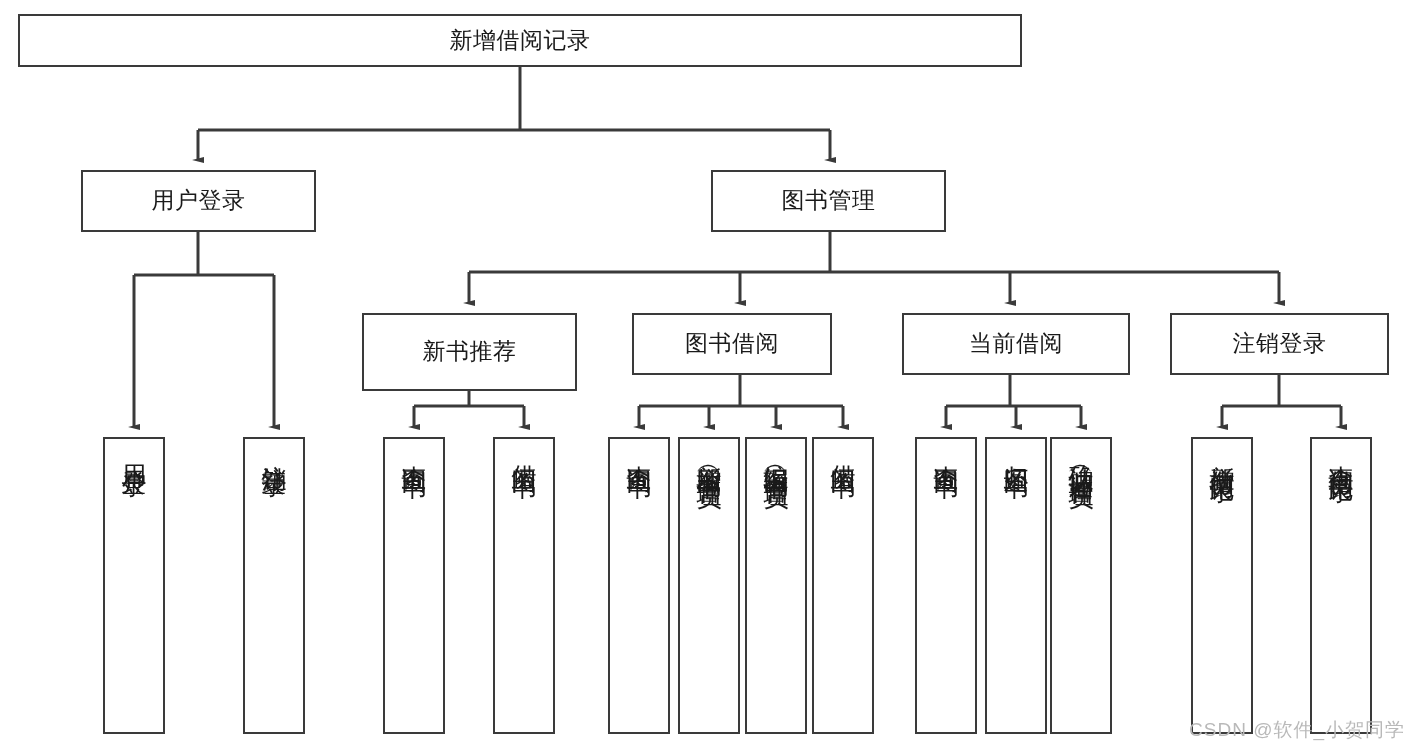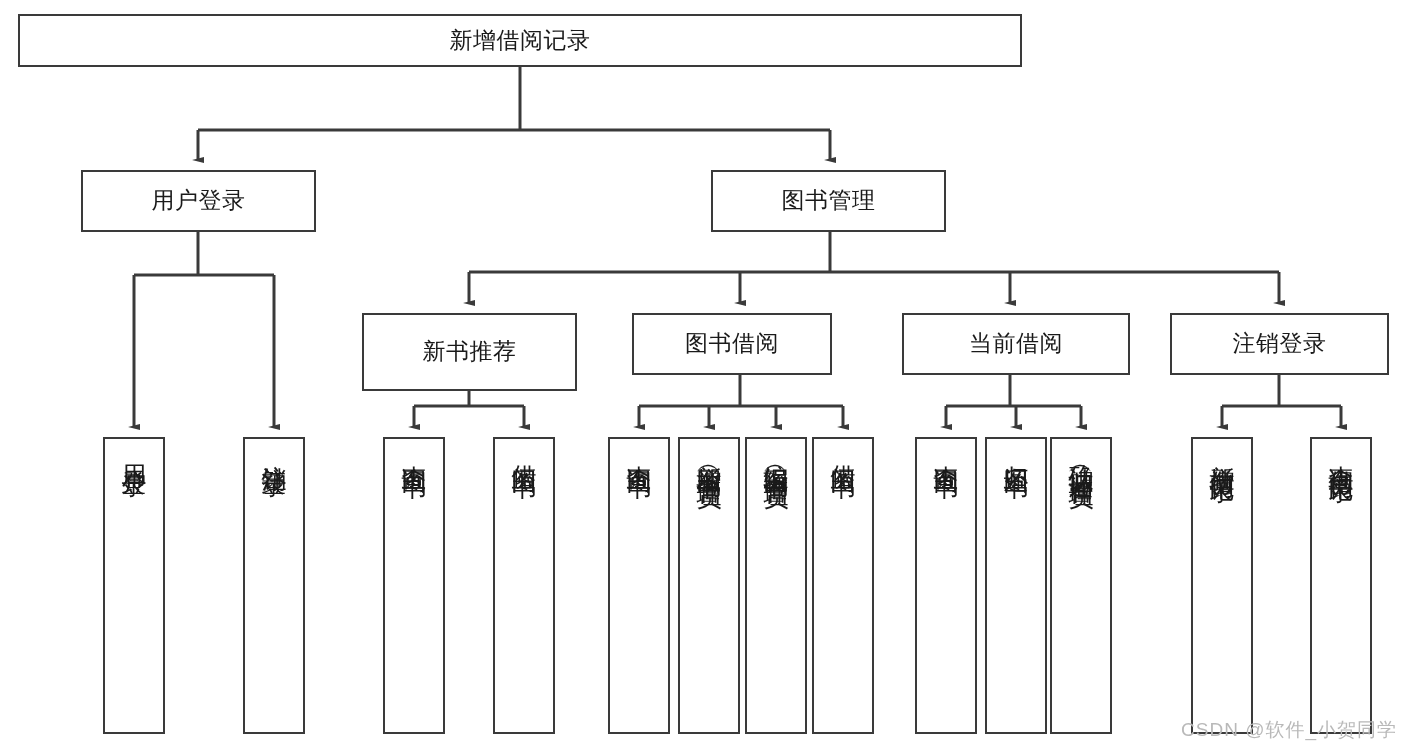--- a/index.html
+++ b/index.html
@@ -42,21 +42,21 @@
     writing-mode:vertical-rl;
     text-orientation:upright;
     font-size:25px;
     line-height:1.0;
     letter-spacing:3px;
     white-space:nowrap;
   }
 
   .watermark{
     position:absolute;
-    right:8px;
+    right:0;
     bottom:4px;
     font-size:19px;
     color:#b9b9b9;
     letter-spacing:1px;
     white-space:nowrap;
     font-family:"Liberation Sans","DejaVu Sans",sans-serif;
   }
 </style>
 </head>
 <body>

